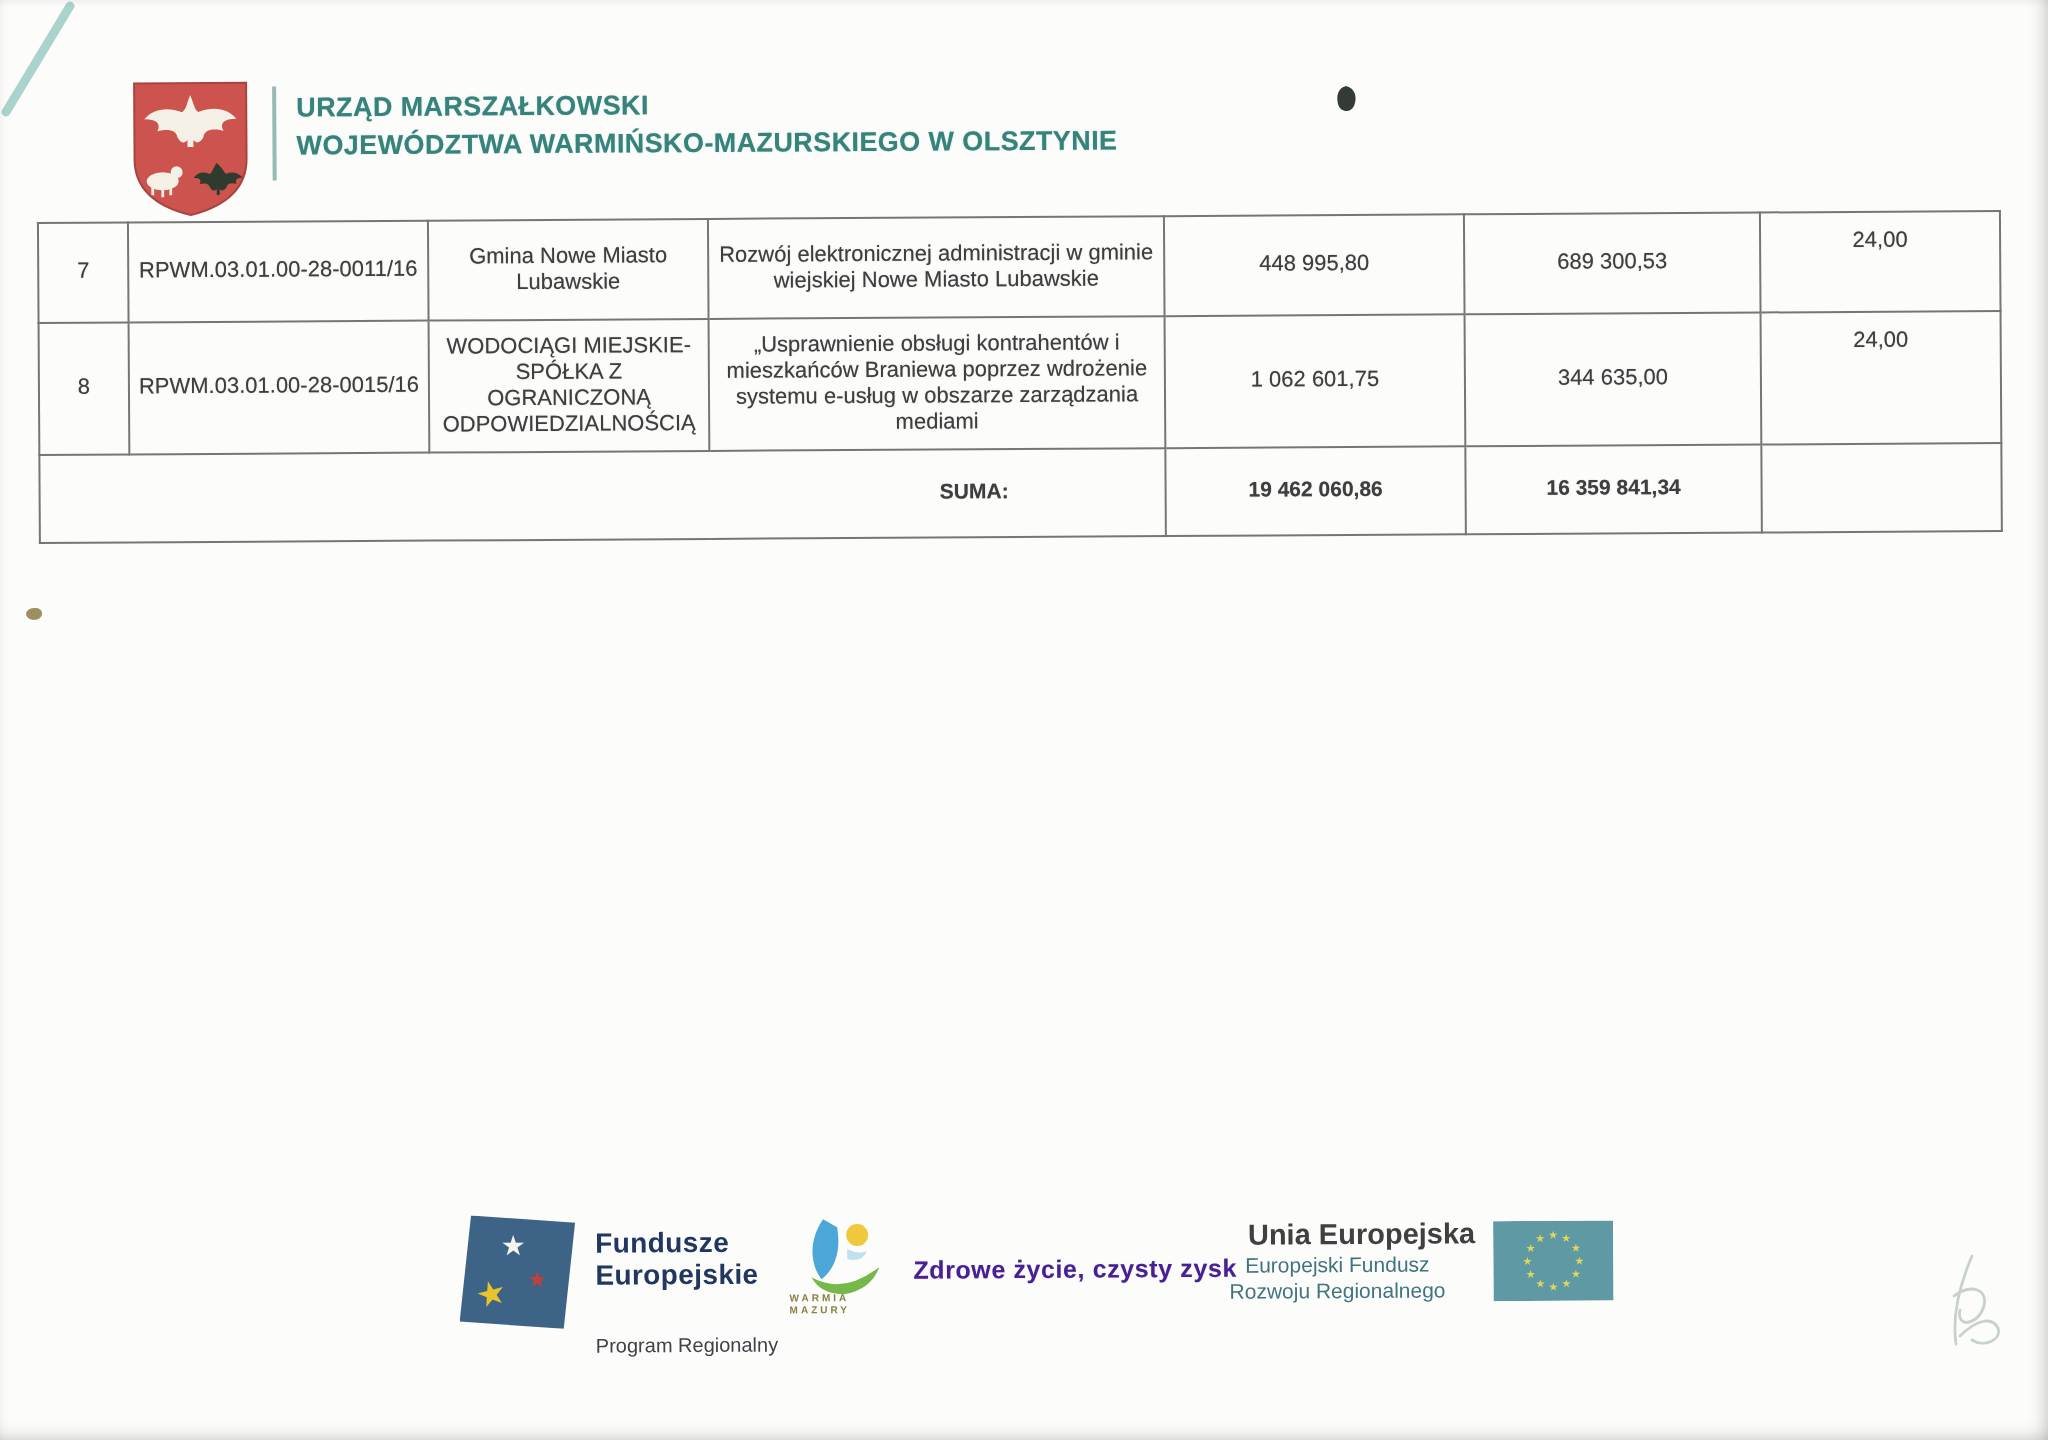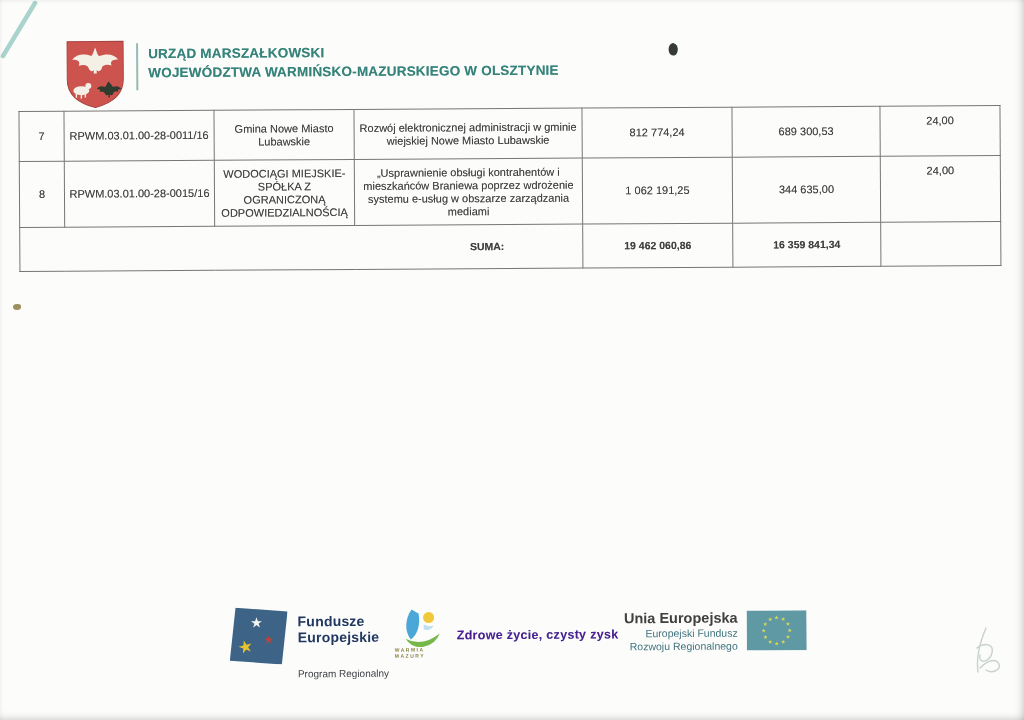--- a/index.html
+++ b/index.html
@@ -49,21 +49,21 @@
   .fe-sub { font-size:10px; color:#3f4247; margin-top:23px; font-weight:normal; }
 
   .wm-icon { position:absolute; left:396px; top:607px; }
   .wm-brand { position:absolute; left:393px; top:646px; font-size:5px; line-height:6px;
               letter-spacing:1.5px; color:#8a8245; font-weight:bold; }
   .wm-slogan { position:absolute; left:455px; top:628px; font-size:12.5px; font-weight:600;
                color:#4c1d95; letter-spacing:.3px; text-shadow:0 0 .5px rgba(76,148,142,.5); }
 
   .eu-text { position:absolute; left:598px; top:611px; width:138px; text-align:right; }
   .eu-title { font-size:14.5px; font-weight:bold; color:#404040; line-height:17px; }
-  .eu-sub { font-size:10.5px; color:#40747f; line-height:13px; }
+  .eu-sub { font-size:10.5px; color:#40747f; line-height:13px;text-align:center; }
   .eu-flag { position:absolute; left:745px; top:612px; }
 
   
   .corner-line, .ink-blob, .olive-dot, .pencil-mark { position:absolute; z-index:40; }
   .corner-line { left:0; top:0; }
   .ink-blob { left:664px; top:40px; }
   .olive-dot { left:13px; top:304px; width:8px; height:6px; background:#8a7c42;
                border-radius:50% 40% 50% 50%; opacity:.85; }
   .pencil-mark { left:962px; top:622px; opacity:.75; }
 </style>
@@ -95,30 +95,30 @@
         <col style="width:150px">
         <col style="width:148px">
         <col style="width:120px">
     </colgroup>
     <tbody>
         <tr style="height:50px">
       <td>7</td>
       <td>RPWM.03.01.00-28-0011/16</td>
       <td>Gmina Nowe Miasto Lubawskie</td>
       <td>Rozwój elektronicznej administracji w gminie wiejskiej Nowe Miasto Lubawskie</td>
-      <td>812 774,24</td>
+      <td>448 995,80</td>
       <td>689 300,53</td>
       <td class="score">24,00</td>
     </tr>
     <tr style="height:66px">
       <td>8</td>
       <td>RPWM.03.01.00-28-0015/16</td>
       <td>WODOCIĄGI MIEJSKIE- SPÓŁKA Z OGRANICZONĄ ODPOWIEDZIALNOŚCIĄ</td>
       <td>„Usprawnienie obsługi kontrahentów i mieszkańców Braniewa poprzez wdrożenie systemu e-usług w obszarze zarządzania mediami</td>
-      <td>1 062 191,25</td>
+      <td>1 062 601,75</td>
       <td>344 635,00</td>
       <td class="score">24,00</td>
     </tr>
     <tr class="sum-row" style="height:44px">
       <td class="sum-label" colspan="4">SUMA:</td>
       <td>19 462 060,86</td>
       <td>16 359 841,34</td>
       <td></td>
     </tr>
   </tbody>

